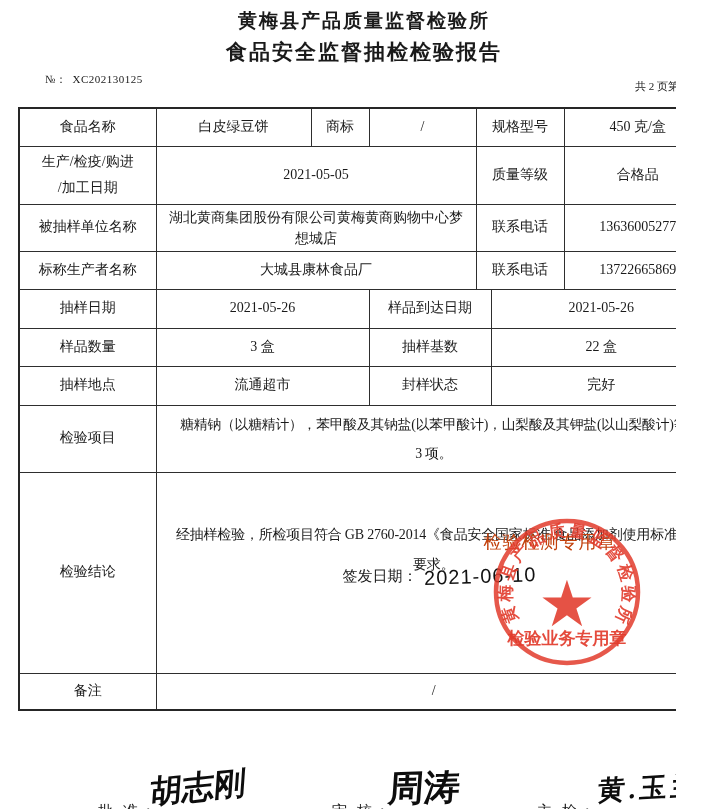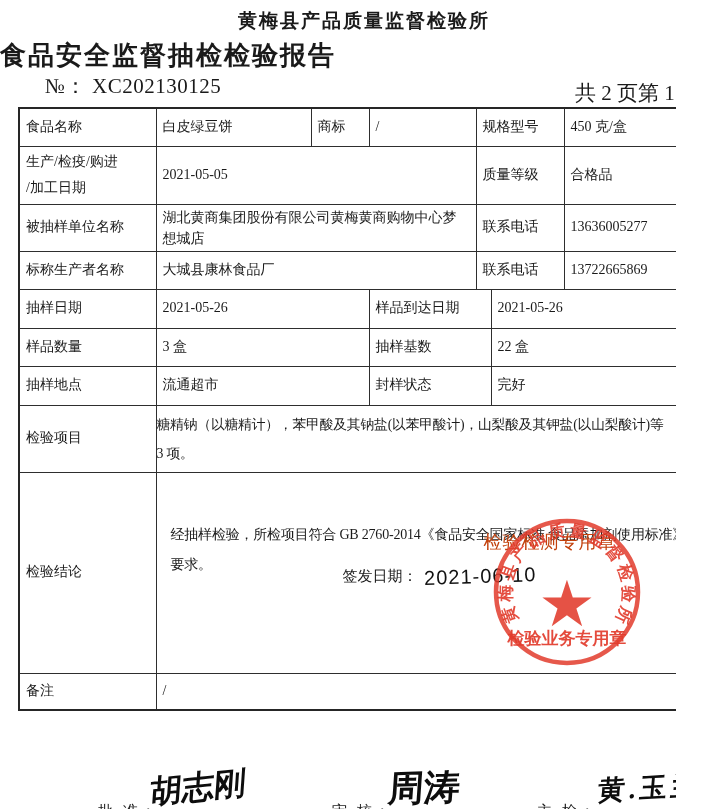--- a/index.html
+++ b/index.html
@@ -6,36 +6,36 @@
   .page{
     position:relative;width:676px;height:809px;background:#fff;overflow:hidden;
     font-family:"Liberation Serif","DejaVu Serif",serif;color:#1a1a1a;
   }
   
   .org-title{
     position:absolute;top:8px;left:0;width:728px;text-align:center;
     font-size:19px;font-weight:700;letter-spacing:2px;
   }
   .report-title{
-    position:absolute;top:38px;left:0;width:728px;
-    font-size:26px;font-weight:700;letter-spacing:2px;
+    position:absolute;top:38px;left:0;width:728px;text-align:center;
+    font-size:21px;font-weight:700;letter-spacing:2px;
   }
-  .no-line{position:absolute;top:72px;left:0;width:728px;height:22px;font-size:21px;}
+  .no-line{position:absolute;top:72px;left:0;width:728px;height:22px;font-size:11px;}
   .report-no{position:absolute;left:45px;top:0;}
   .report-no .val{margin-left:6px;letter-spacing:.5px;}
   .pagination{position:absolute;right:27px;top:7px;text-align:center;}
   
   table.report{
     position:absolute;left:18px;top:107px;width:693px;
     border-collapse:collapse;table-layout:fixed;
     border:2.2px solid #262626;
   }
   table.report td{
     border:1.5px solid #2e2e2e;
-    font-size:14px;text-align:left;vertical-align:middle;
+    font-size:14px;text-align:center;vertical-align:middle;
     padding:2px 6px;white-space:pre-line;line-height:1.9;
     overflow:hidden;
   }
   td.lbl{font-size:15px;line-height:1.7;}
   td.leftal{text-align:left;padding-left:9px;}
   td.concl{vertical-align:top;text-align:left;position:relative;padding:0;}
   .concl-text{margin:8px 8px 0 8px;font-size:14px;letter-spacing:-.2px;line-height:30px;white-space:pre-line;}
   .items-cell{font-size:13.8px !important;letter-spacing:-.2px;text-align:center;padding:4px 0 !important;line-height:29px !important;}
   .seal-note{position:absolute;left:327px;top:52px;font-size:18px;color:#c2410c;letter-spacing:1px;}
   .issue-line{position:absolute;left:186px;top:84px;font-size:15px;white-space:nowrap;}

